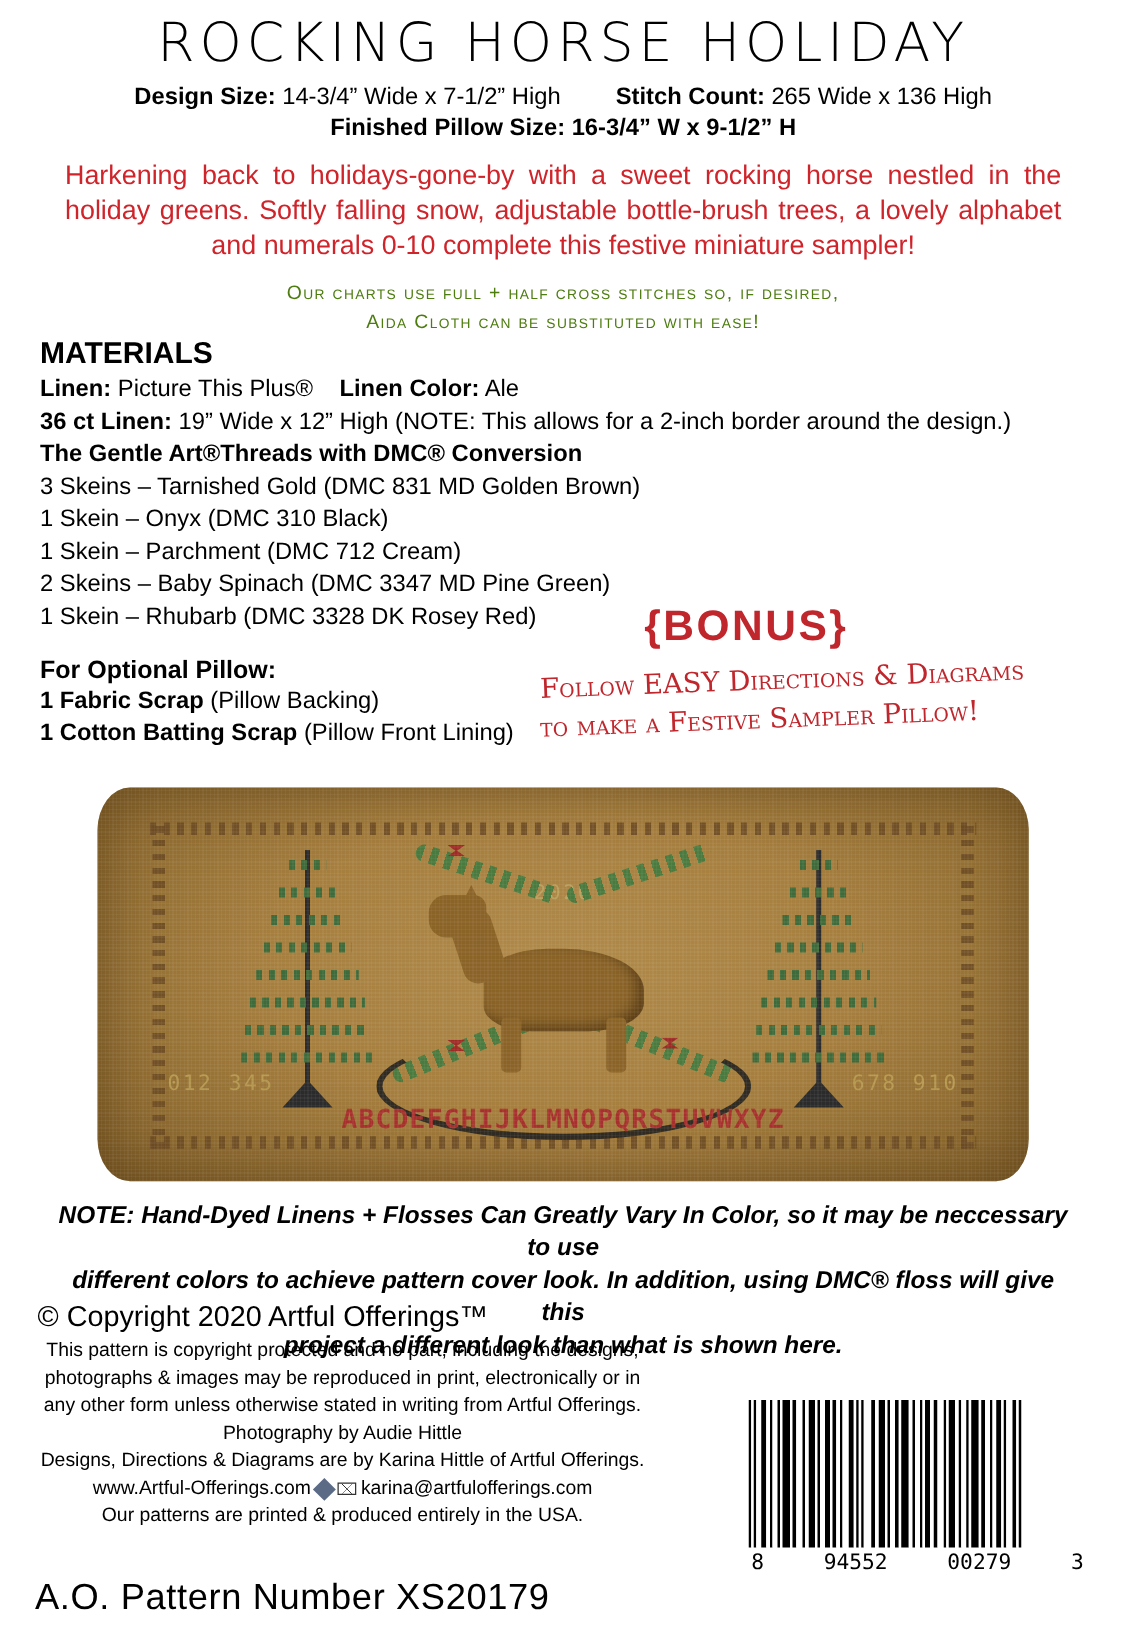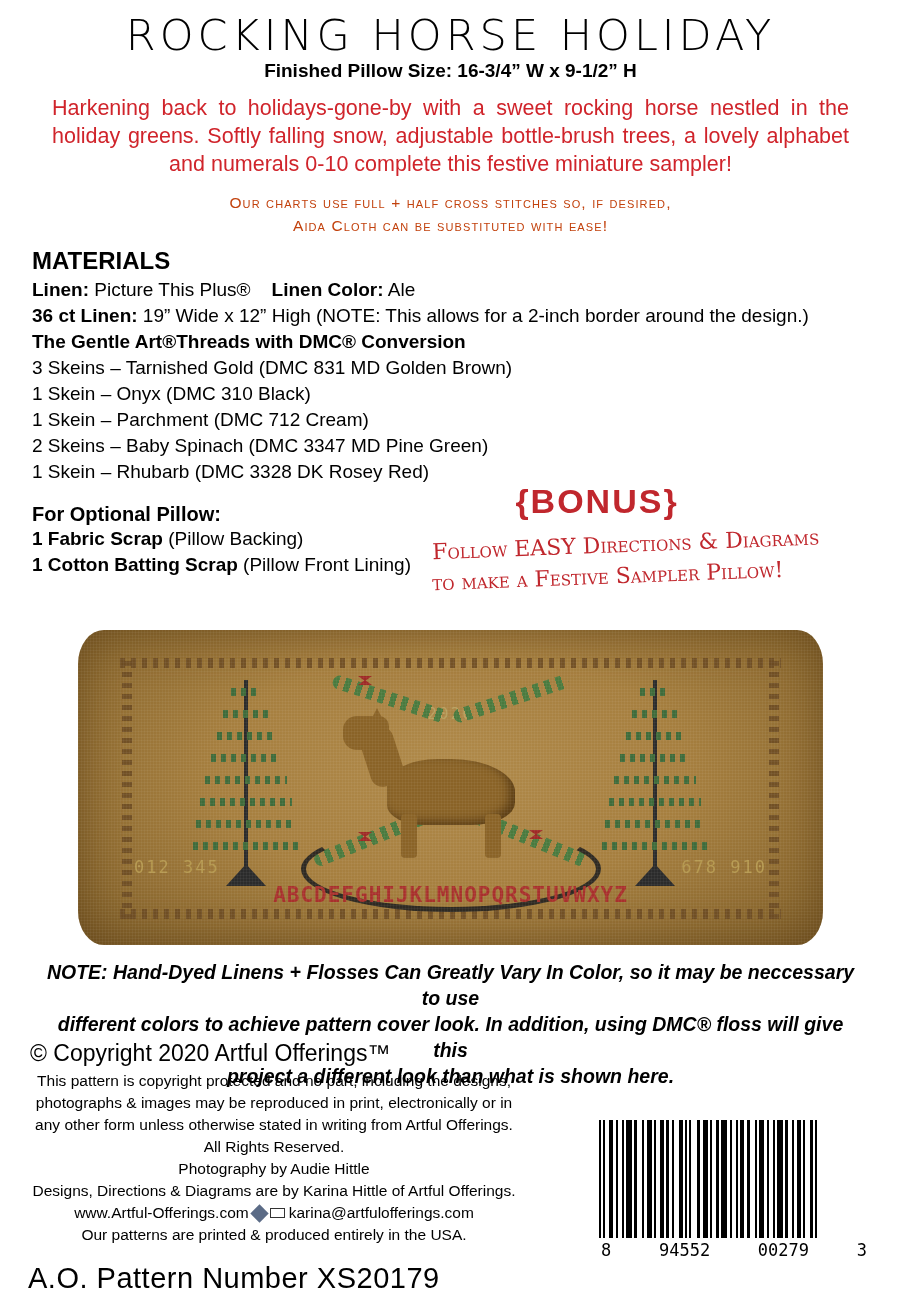--- a/index.html
+++ b/index.html
@@ -53,28 +53,27 @@
   }
 
   
   .smallcaps {
     text-align: center;
     font-size: 15.5px;
     letter-spacing: 1.1px;
     line-height: 1.5;
     margin-top: 12px;
     font-variant: small-caps;
-    color: #c2410c;
+    color: #4d7c0f;
   }
 
   
   .materials-head {
     font-size: 24px;
     font-weight: bold;
-    margin-top: 10px;
     margin-left: 2px;
   }
   .mat-list { margin-top: 2px; margin-left: 2px; font-size: 19px; line-height: 1.37; }
   .mat-list .line { white-space: nowrap; }
 
   .optional-head {
     font-size: 20px;
     font-weight: bold;
     margin-top: 18px;
     margin-left: 2px;
@@ -285,20 +284,30 @@
     padding: 0 2px;
   }
 </style>
 </head>
 <body>
 
 <div class="page">
 
   <div class="title">ROCKING HORSE HOLIDAY</div>
 
+  <div class="specrow">
+    <div>
+      <span class="b">Design Size:</span>
+      <span>14-3/4” Wide x 7-1/2” High</span>
+    </div>
+    <div>
+      <span class="b">Stitch Count:</span>
+      <span>265 Wide x 136 High</span>
+    </div>
+  </div>
   <div class="specrow2">
     <span class="b">Finished Pillow Size:</span>
     <span class="b">16-3/4” W x 9-1/2” H</span>
   </div>
 
   <div class="intro">Harkening back to holidays-gone-by with a sweet rocking horse nestled in the holiday greens. Softly falling snow, adjustable bottle-brush trees, a lovely alphabet and numerals 0-10 complete this festive miniature sampler!</div>
 
   <div class="smallcaps">
     <div>Our charts use full + half cross stitches so, if desired,</div>
     <div>Aida Cloth can be substituted with ease!</div>
@@ -408,21 +417,20 @@
     </div>
     <div>different colors to achieve pattern cover look.  In addition, using DMC® floss will give this</div>
     <div>project a different look than what is shown here.</div>
   </div>
 
   <div class="copyline">© Copyright 2020 Artful Offerings™</div>
   <div class="fineprint">
     <div>This pattern is copyright protected and no part, including the designs,</div>
     <div>photographs &amp; images may be reproduced in print, electronically or in</div>
     <div>any other form unless otherwise stated in writing from Artful Offerings.</div>
-    <div>All Rights Reserved.</div>
     <div>Photography by Audie Hittle</div>
     <div>Designs, Directions &amp; Diagrams are by Karina Hittle of Artful Offerings.</div>
     <div class="web">
       <span>www.Artful-Offerings.com</span>
       <span class="diamond"></span>
       <span class="envelope"></span>
       <span>karina@artfulofferings.com</span>
     </div>
     <div>Our patterns are printed &amp; produced entirely in the USA.</div>
   </div>

